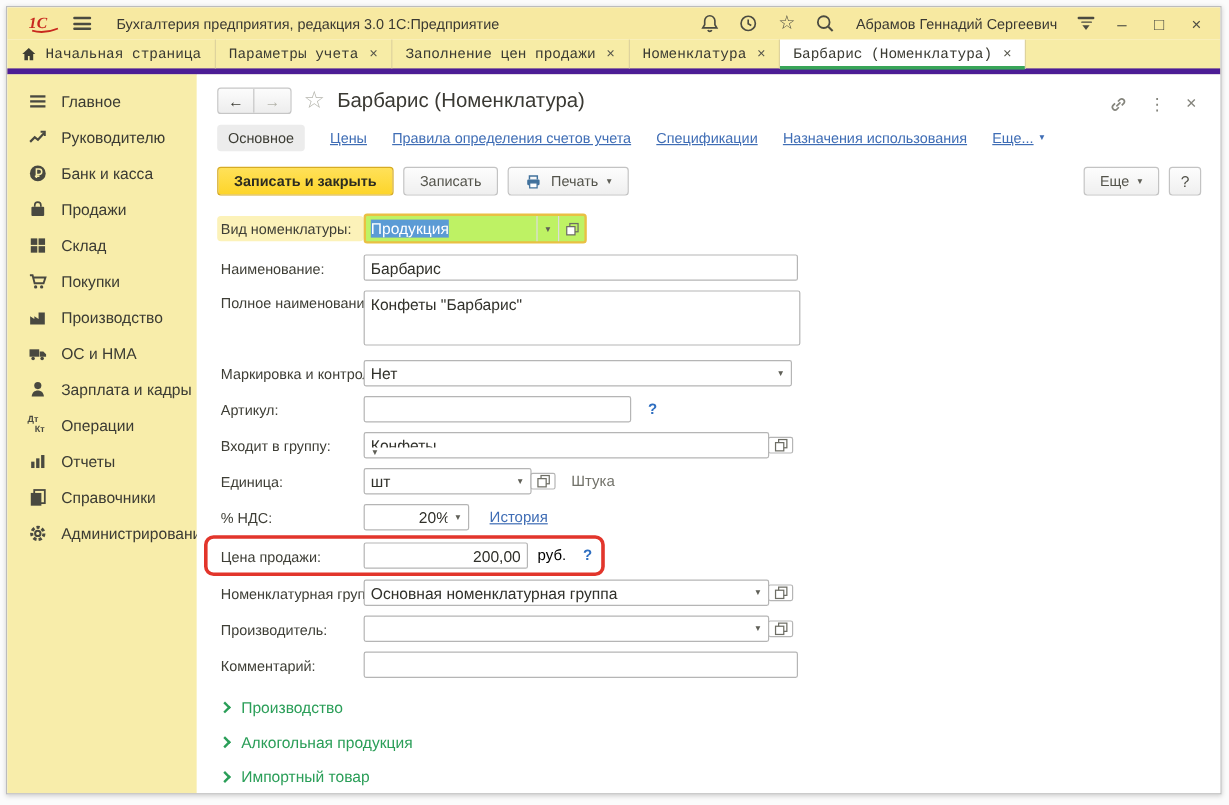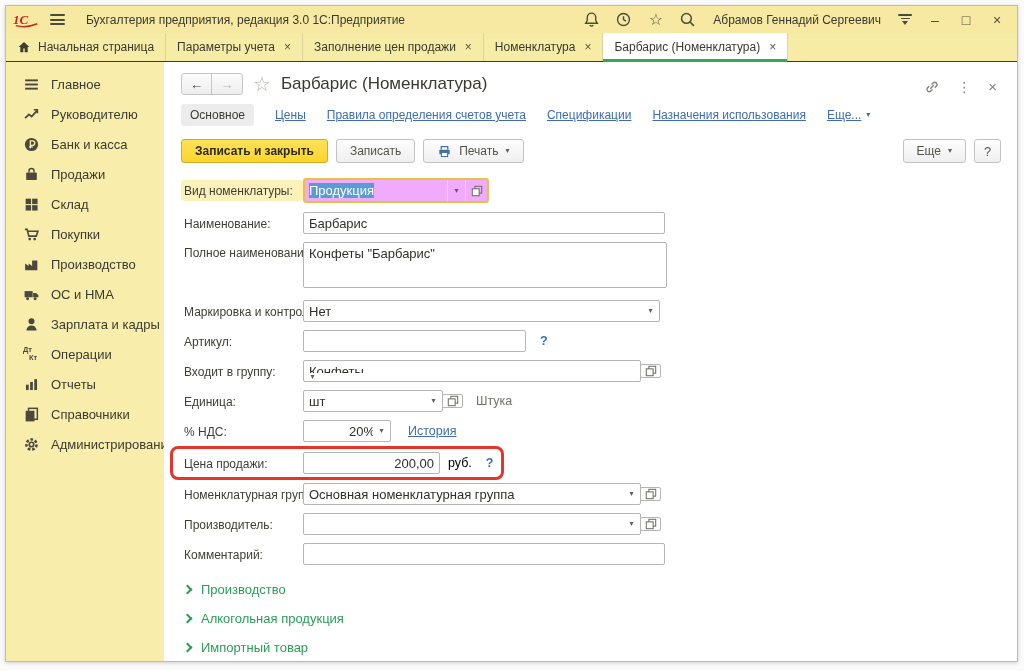--- a/index.html
+++ b/index.html
@@ -12,39 +12,39 @@
   }
   .window {
     position:absolute; left:5px; top:5px; width:1013px; height:657px;
     border:1px solid #bcbcbc; box-shadow:0 1px 4px rgba(0,0,0,.18);
     display:flex; flex-direction:column; background:#fff; overflow:hidden;
   }
 
   
   .titlebar {
     flex:none; height:27px; background:#f7e9a1;
-    display:flex; align-items:center; padding:0 12px 0 7px; gap:9px;
+    display:flex; align-items:center; padding:0 12px 0 18px; gap:9px;
   }
   .logo { flex:none; width:28px; height:18px; }
   .burger { width:15px; height:11px; display:flex; flex-direction:column; justify-content:space-between; cursor:pointer; }
   .burger i { height:2px; background:#4a4a40; border-radius:1px; }
   .tb-title { font-size:12px; color:#3a3932; margin-left:12px; white-space:nowrap; }
   .tb-right { margin-left:auto; display:flex; align-items:center; gap:15px; }
   .tb-ic { width:17px; height:17px; color:#4b4b41; display:flex; align-items:center; justify-content:center; cursor:pointer; }
   .tb-star { font-size:16px; color:#4b4b41; line-height:1; }
   .username { font-size:12px; color:#3a3932; margin:0 2px; cursor:pointer; }
   .winctl { font-size:14px; color:#4f4f45; width:16px; text-align:center; cursor:pointer; line-height:1; }
   .settings-lines { display:flex; flex-direction:column; align-items:center; gap:2px; cursor:pointer; }
   .settings-lines i { background:#4a4a40; height:1.8px; border-radius:1px; }
   .settings-lines i:nth-child(1){width:14px;}
   .settings-lines i:nth-child(2){width:9px;}
   .settings-lines .tri { width:0; height:0; border-left:3.5px solid transparent; border-right:3.5px solid transparent; border-top:4px solid #4a4a40; background:none; }
 
   
-  .tabbar { flex:none; height:29px; background:#f7eca6; display:flex; border-bottom:1px solid #4c1d95; }
+  .tabbar { flex:none; height:29px; background:#f7eca6; display:flex; border-bottom:5px solid #4c1d95;font-family:Liberation Mono, monospace; }
   .tab {
     display:flex; align-items:center; gap:7px; padding:0 11px;
     font-size:12px; color:#3a3a32; border-right:1px solid #ded39d;
     position:relative; cursor:pointer; white-space:nowrap;
   }
   .tab .x { color:#55554b; font-size:12px; margin-left:2px; }
   .tab.active { background:#fff; }
   .tab.active::after { content:""; position:absolute; left:0; right:0; bottom:-1px; height:3px; background:#38a558; }
   .home-ic { width:14px; height:14px; color:#3d3d34; }
 
@@ -94,21 +94,21 @@
   .flabel { flex:none; width:122px; font-size:12px; color:#3e3e36; padding:4px 2px 3px 3px; white-space:nowrap; }
   .flabel.hl { background:#fcf2b9; border-radius:3px; }
   .inp { border:1px solid #b5b5b5; border-radius:2px; height:22px; font-size:13px; color:#30302a;
          padding:0 5px; background:#fff; outline:none; font-family:inherit; }
   textarea.inp { height:46px; resize:none; padding:3px 5px; line-height:1.25; }
   .combo { display:flex; align-items:stretch; border:1px solid #b5b5b5; border-radius:2px; background:#fff; height:22px; }
   .combo .val { flex:1; font-size:13px; color:#30302a; padding:2.5px 5px; white-space:nowrap; overflow:hidden; }
   .combo .dd { flex:none; width:17px; display:flex; align-items:center; justify-content:center; cursor:pointer; }
   .openbtn { flex:none; width:21px; border:1px solid #b5b5b5; border-radius:2px; margin-left:-1px;
              display:flex; align-items:center; justify-content:center; background:#fff; cursor:pointer; color:#6d6d64; }
-  .focusbox { display:flex; align-items:stretch; border:2px solid #e9c043; border-radius:3px; background:#f0abfc; height:25px; }
+  .focusbox { display:flex; align-items:stretch; border:2px solid #e9c043; border-radius:3px; background:#bef264; height:25px; }
   .focusbox .val { flex:none; width:142px; font-size:13px; padding:2.5px 4px; white-space:nowrap; }
   .focusbox .dd { flex:none; width:18px; border-left:1px solid #dcdcdc; display:flex; align-items:center; justify-content:center; cursor:pointer; }
   .focusbox .open2 { flex:none; width:22px; border-left:1px solid #dcdcdc; display:flex; align-items:center; justify-content:center; cursor:pointer; color:#6d6d64; }
   .sel { background:#5b9bd5; color:#fff; }
   .q { color:#2f6fc1; font-weight:bold; font-size:12.5px; cursor:pointer; }
   .suffix { font-size:12.5px; color:#000000; }
   .note { font-size:12.5px; color:#72726a; }
   .linky { font-size:12.5px; color:#3f6db5; text-decoration:underline; cursor:pointer; }
 
   .w-name { width:362px; }

